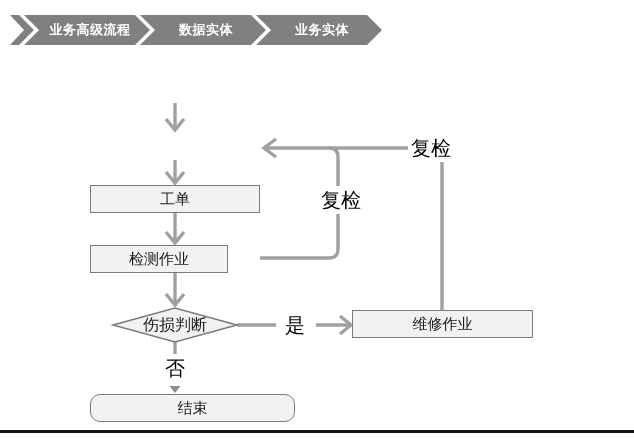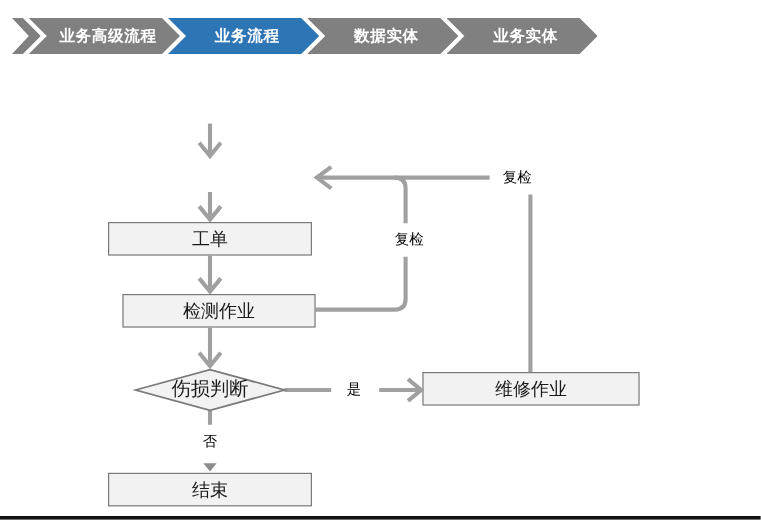--- a/index.html
+++ b/index.html
@@ -31,40 +31,39 @@
   .flow{position:absolute;left:0;top:0;width:634px;height:439px;}
   .flow svg{position:absolute;left:0;top:0;}
   .node{
     position:absolute;background:#F2F2F2;border:1.5px solid #7A7A7A;
     box-sizing:border-box;display:flex;align-items:center;justify-content:center;
     font-size:15px;color:#1a1a1a;white-space:nowrap;
   }
   .n-start   {left:90px; top:75px;  width:170px;height:28px;}
   .n-plan    {left:90px; top:132px; width:170px;height:28px;}
   .n-order   {left:90px; top:185px; width:170px;height:28px;text-align:center;}
-  .n-inspect {left:102px; top:245px; width:161px;height:28px;}
-  .n-end     {left:90px; top:394px; width:170px;height:28px;}
+  .n-inspect {left:90px; top:245px; width:138px;height:28px;}
+  .n-end     {left:90px; top:394px; width:205px;height:28px;border-radius:10px;}
   .n-repair  {left:352px;top:310px; width:181px;height:28px;}
   .edge-label{
     position:absolute;transform:translate(-50%,-50%);
-    font-size:12px;color:#000000;white-space:nowrap;
+    font-size:20px;color:#000000;white-space:nowrap;
   }
   .lbl-diamond{position:absolute;left:175px;top:325px;transform:translate(-50%,-50%);
     font-size:16px;color:#1a1a1a;white-space:nowrap;}
   .bottom-rule{
     position:absolute;left:0;top:430px;width:634px;height:3px;background:#121212;
   }
 </style>
 </head>
 <body>
 
 <div class="nav">
   <div class="nav-lead"></div>
   <div class="band">业务高级流程</div>
-  <div class="band active">业务流程</div>
   <div class="band">数据实体</div>
   <div class="band">业务实体</div>
 </div>
 
 <div class="flow">
   <svg width="634" height="439" viewBox="0 0 634 439">
     <g stroke="#A0A0A0" stroke-width="3.4" fill="none" stroke-linecap="butt">
 
       <path d="M175 103 L175 129"></path>
       <path d="M166 119 L175 130 L184 119"></path>

